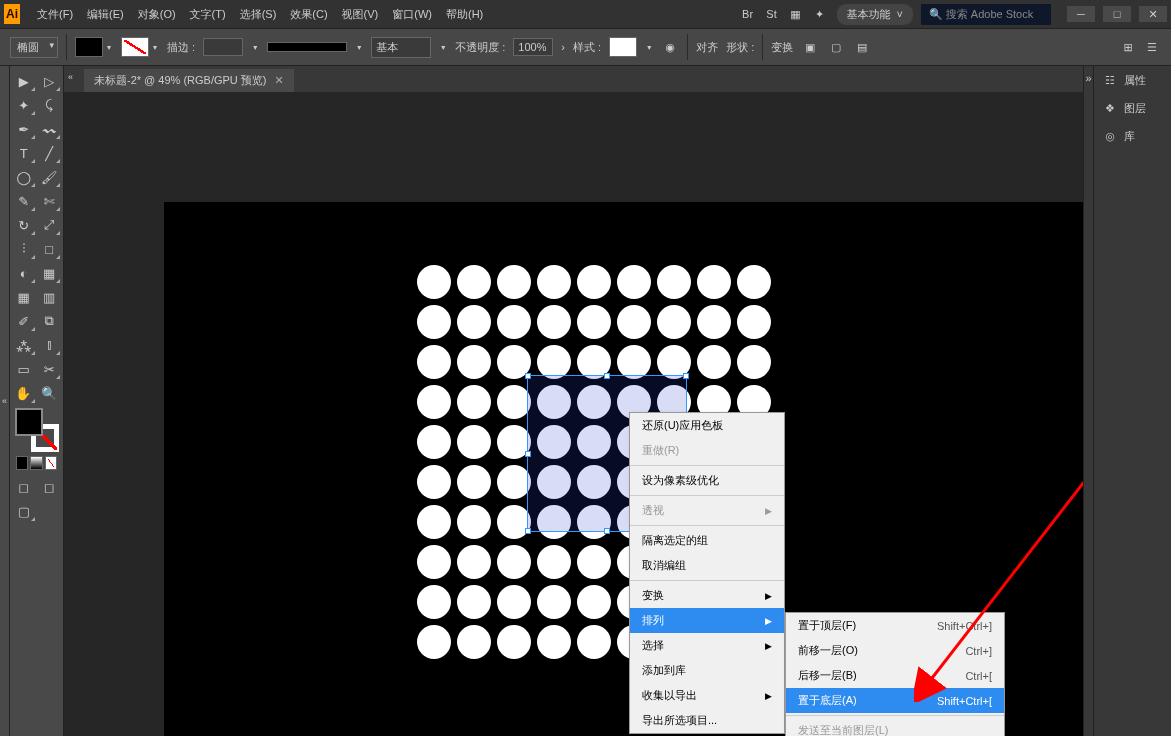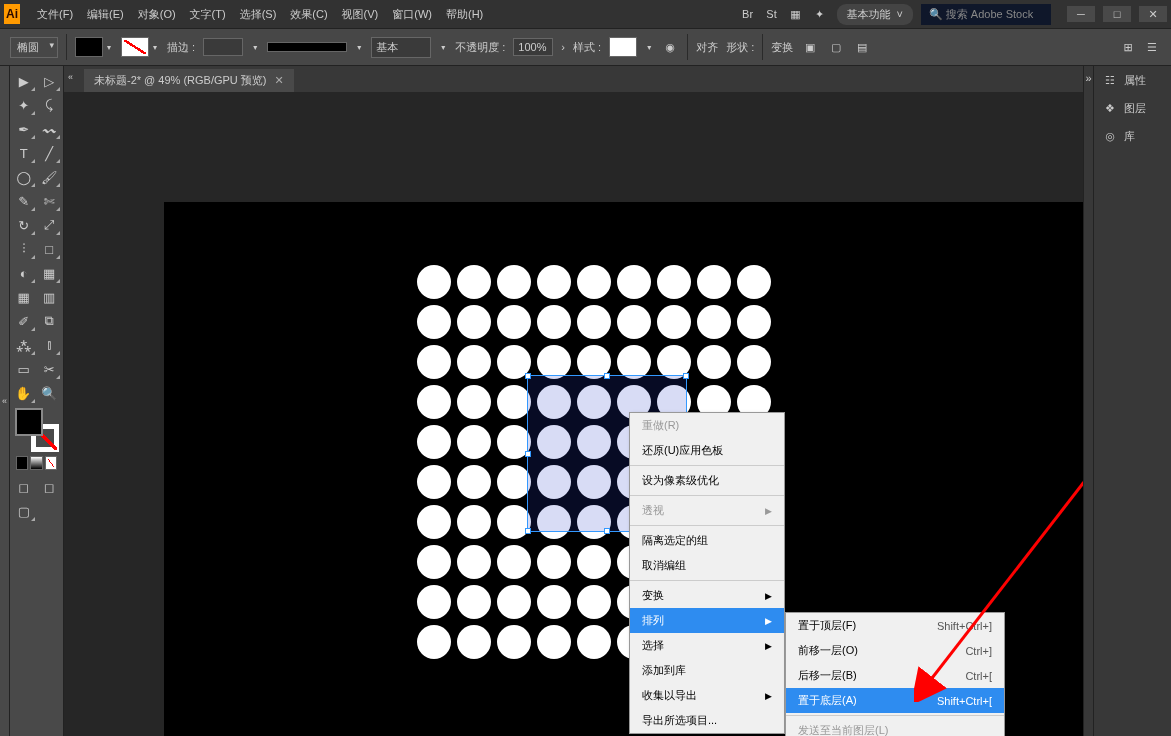--- a/index.html
+++ b/index.html
@@ -330,22 +330,22 @@
         <div class="sel-handle" style="top:-3px;left:calc(50% - 3px)"></div>
         <div class="sel-handle" style="top:-3px;right:-3px"></div>
         <div class="sel-handle" style="top:calc(50% - 3px);left:-3px"></div>
         <div class="sel-handle" style="top:calc(50% - 3px);right:-3px"></div>
         <div class="sel-handle" style="bottom:-3px;left:-3px"></div>
         <div class="sel-handle" style="bottom:-3px;left:calc(50% - 3px)"></div>
         <div class="sel-handle" style="bottom:-3px;right:-3px"></div>
       </div>
 
       <div class="ctxmenu" style="left:565px; top:320px;">
+        <div class="ci">还原(U)应用色板</div>
         <div class="ci dis">重做(R)</div>
-        <div class="ci">还原(U)应用色板</div>
         <div class="csep"></div>
         <div class="ci">设为像素级优化</div>
         <div class="csep"></div>
         <div class="ci dis">
             <span>透视</span>
             <span class="arr">▶</span>
           </div>
         <div class="csep"></div>
         <div class="ci">隔离选定的组</div>
         <div class="ci">取消编组</div>

